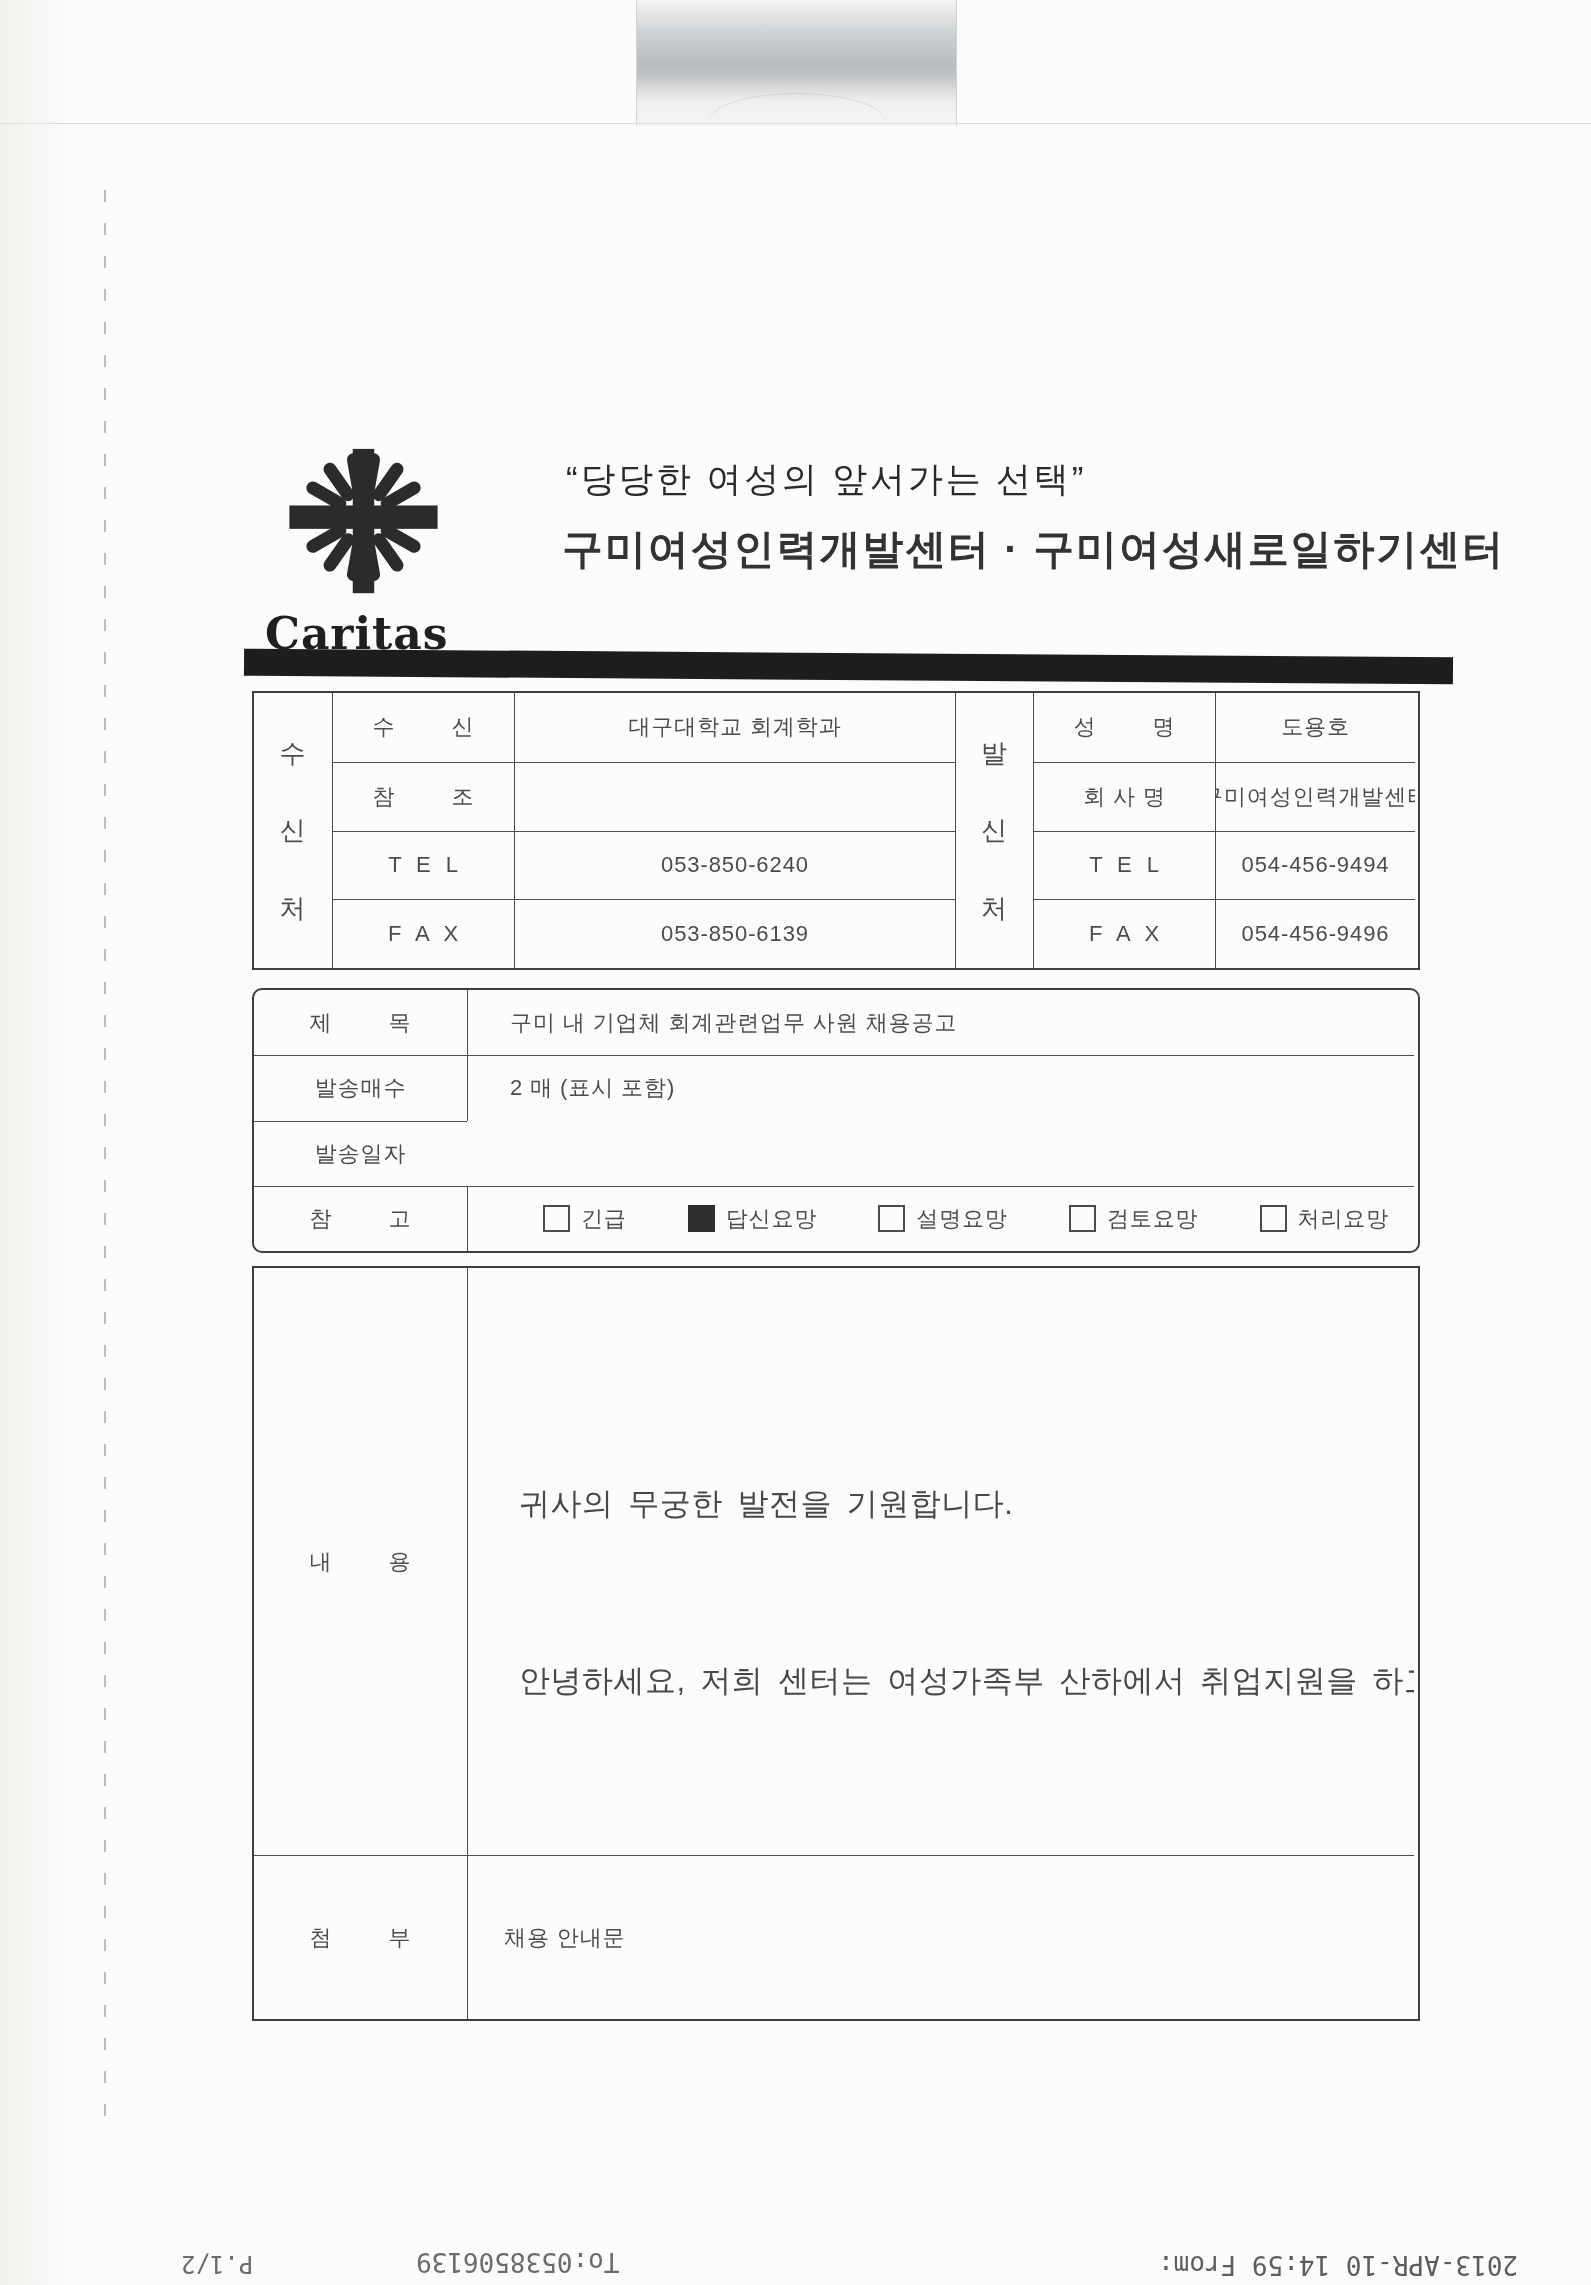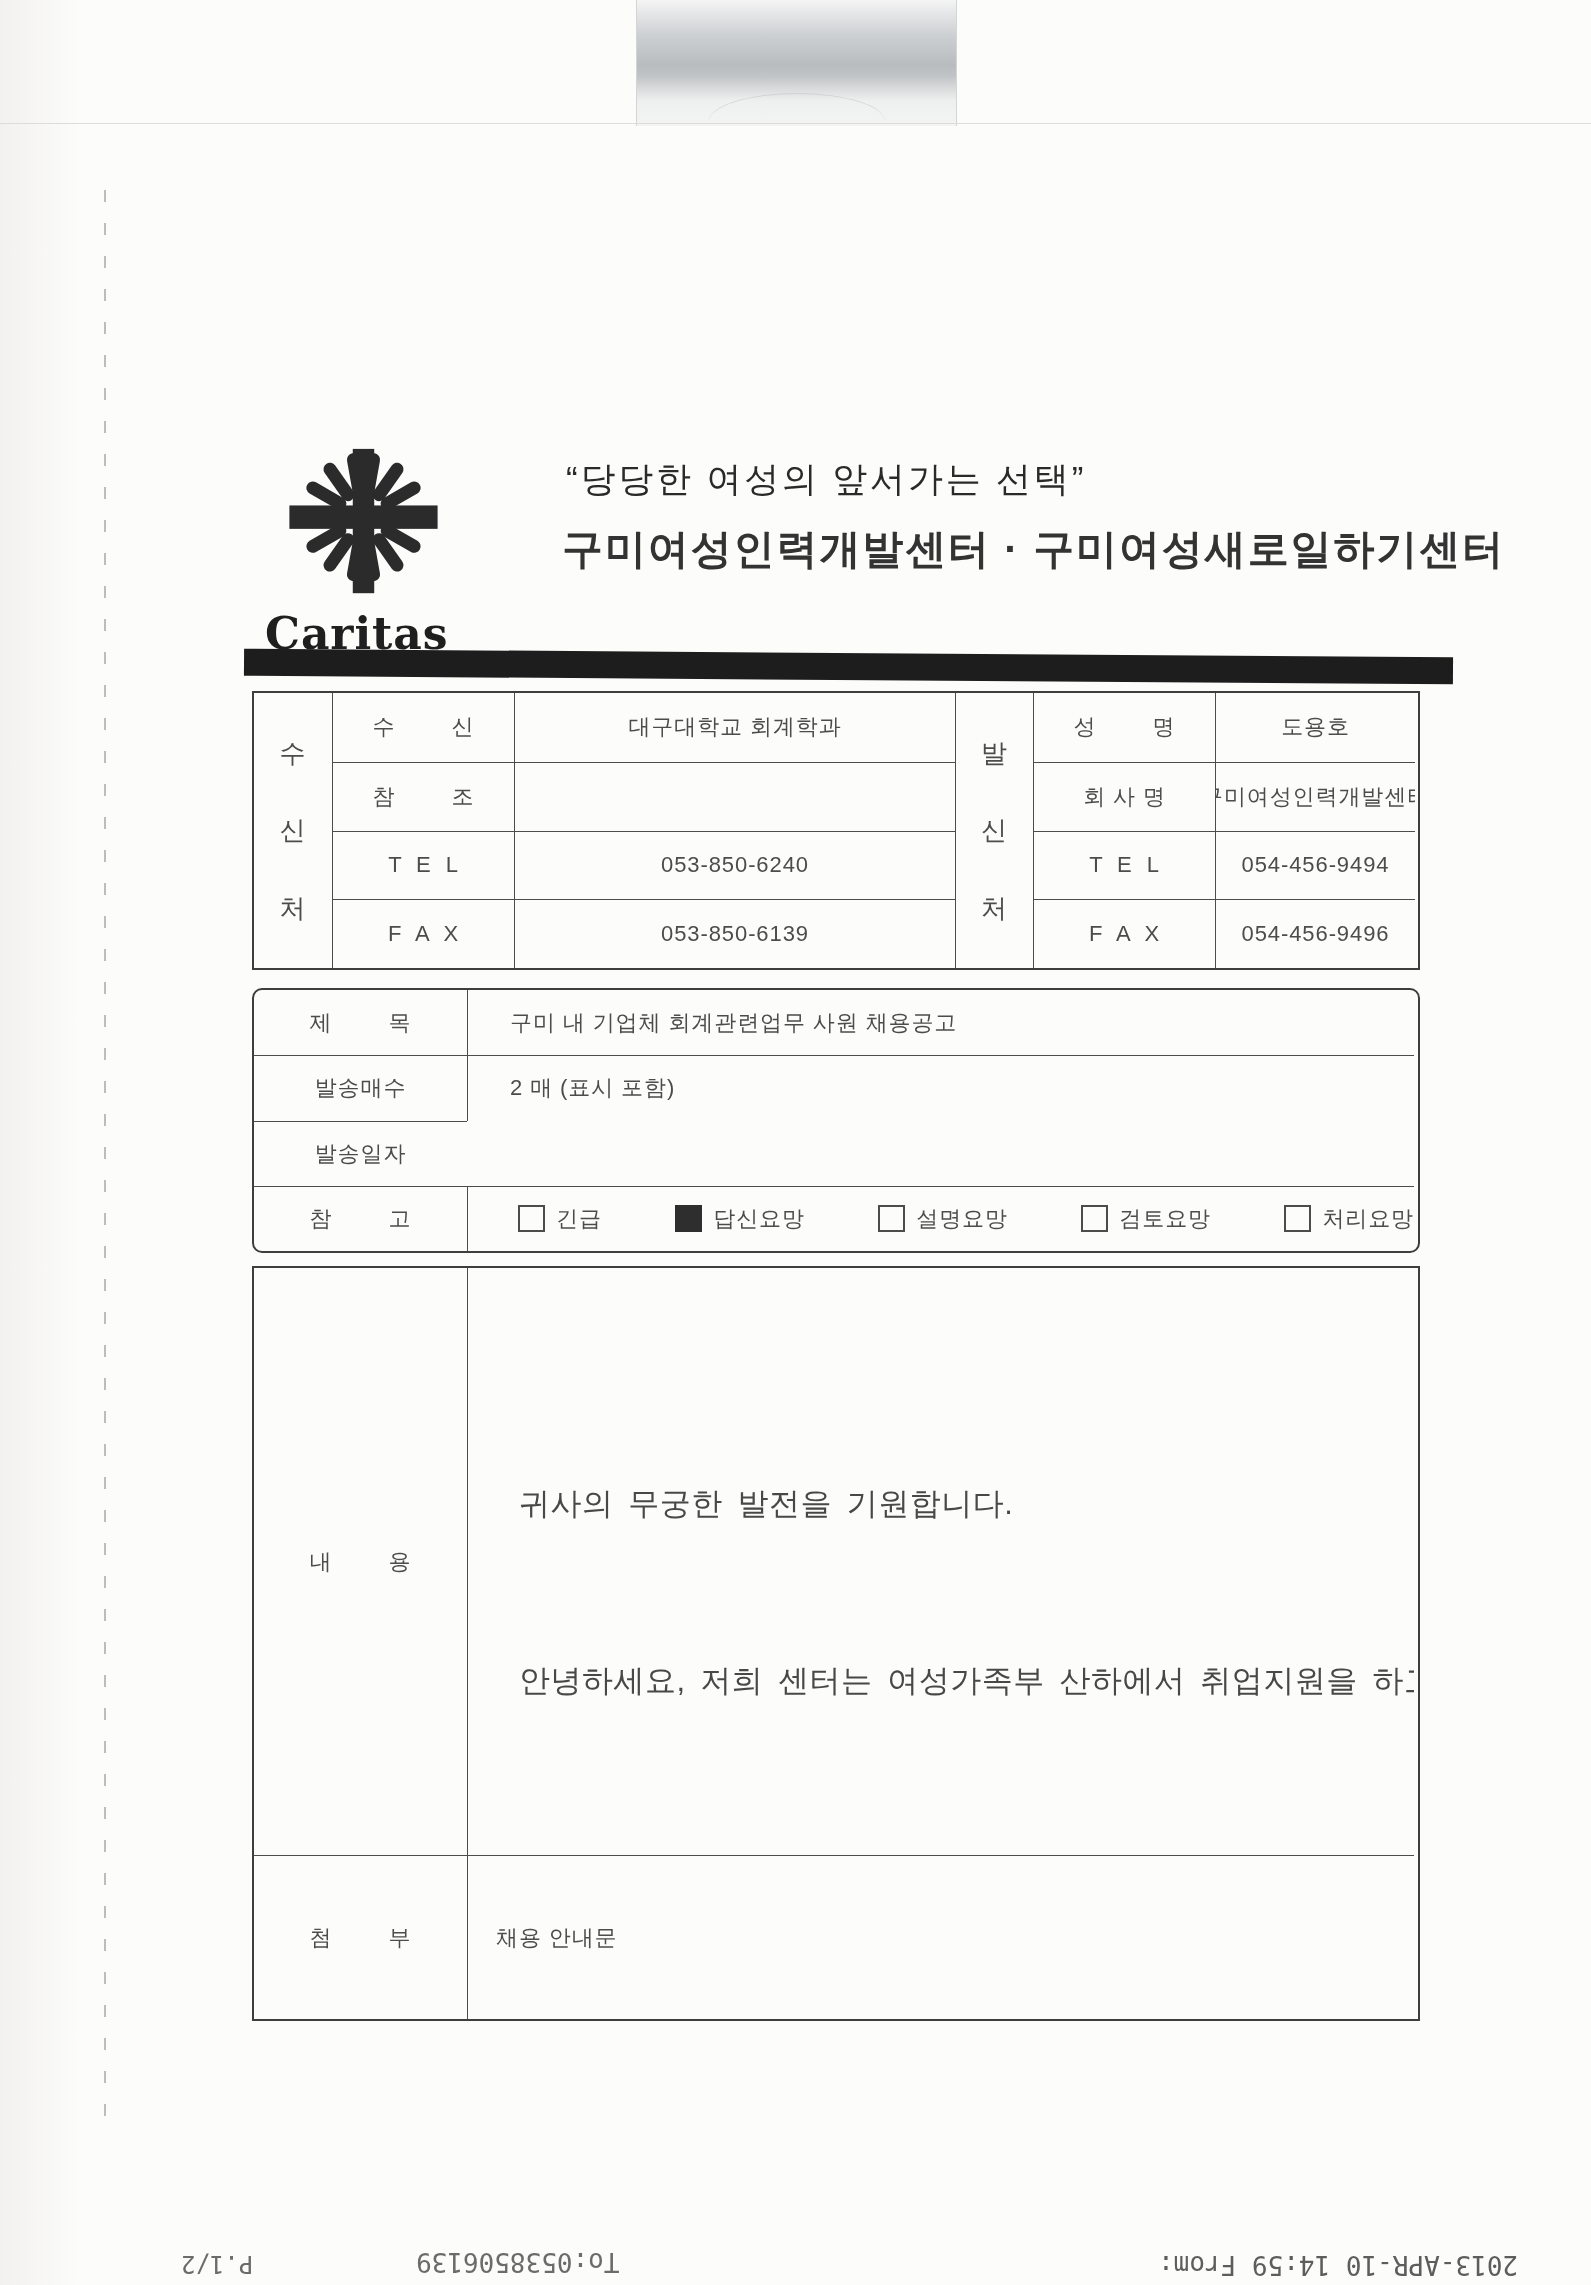--- a/index.html
+++ b/index.html
@@ -38,21 +38,21 @@
   .bt{border-top:1.9px solid #4c4c4c;}
   .vert{flex-direction:column;justify-content:space-evenly;font-size:26px;}
   .val-left{justify-content:flex-start;padding-left:42px;}
   #tbl-contact{left:252px;top:691px;width:1164px;height:275px;
     grid-template-columns:78px 182px 441px 78px 182px 200px;grid-template-rows:repeat(4,1fr);}
   #tbl-meta{left:252px;top:988px;width:1164px;height:261px;
     grid-template-columns:213px 947px;grid-template-rows:repeat(4,1fr);border-radius:10px;}
   #tbl-body{left:252px;top:1266px;width:1164px;height:751px;
     grid-template-columns:213px 947px;grid-template-rows:587px 1fr;}
   
-  .remarks{justify-content:space-between;padding-left:50px;gap:61px;}
+  .remarks{justify-content:center;padding-left:50px;gap:61px;}
   .remark-item{display:flex;align-items:center;gap:11px;}
   .box{width:23px;height:23px;border:2.8px solid #4c4c4c;background:transparent;flex:none;}
   .box.filled{background:#2e2e2e;border-color:#2e2e2e;}
   
   .content-cell{display:block;padding:88px 11px 0 51px;font-size:31px;line-height:59px;
     color:#484848;letter-spacing:0.5px;word-spacing:5.6px;}
   .content-cell .line{white-space:nowrap;}
   .vgap{height:45px;}
   
   .fax{position:absolute;font-family:"DejaVu Sans Mono",monospace;color:#6b6b6b;
@@ -151,21 +151,21 @@
       <div class="line">귀사의 무궁한 발전을 기원합니다.</div>
       <div class="line">안녕하세요, 저희 센터는 여성가족부 산하에서 취업지원을 하고 있는 기관입니다.</div>
       <div class="vgap"></div>
       
       
       
       
       
     </div>
     <div class="c bt" style="grid-column:1;grid-row:2">첨        부</div>
-    <div class="c bl bt val-left" style="grid-column:2;grid-row:2;padding-left:28px">채용 안내문</div>
+    <div class="c bl bt val-left" style="grid-column:2;grid-row:2;padding-left:36px">채용 안내문</div>
   </div>
 
   <div class="fax fax-page">P.1/2</div>
   <div class="fax fax-to">To:0538506139</div>
   <div class="fax fax-from">2013-APR-10 14:59 From:</div>
 
 </div>
 
 
 </body></html>

